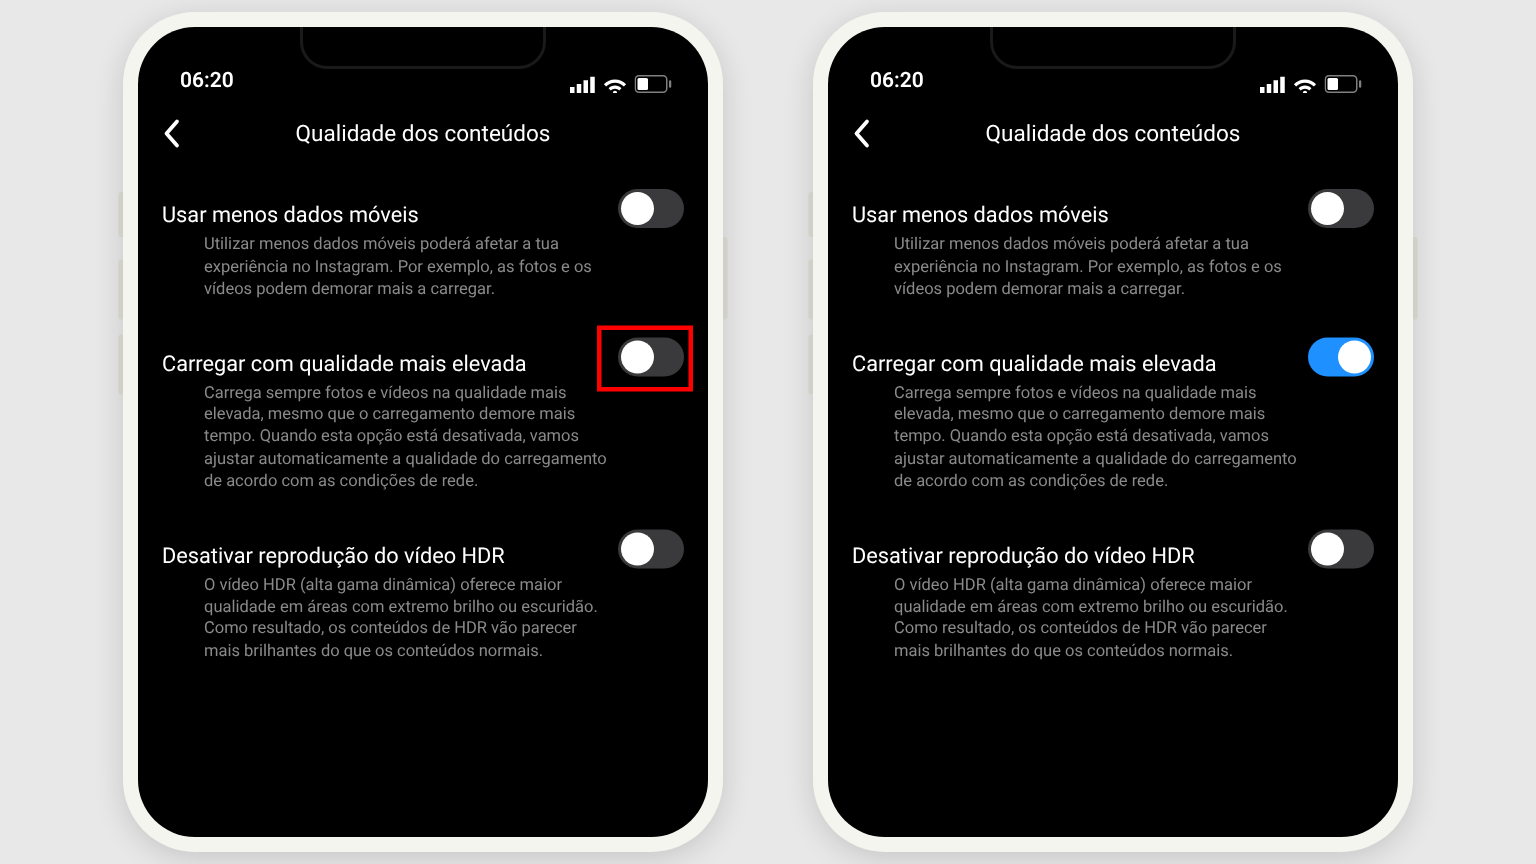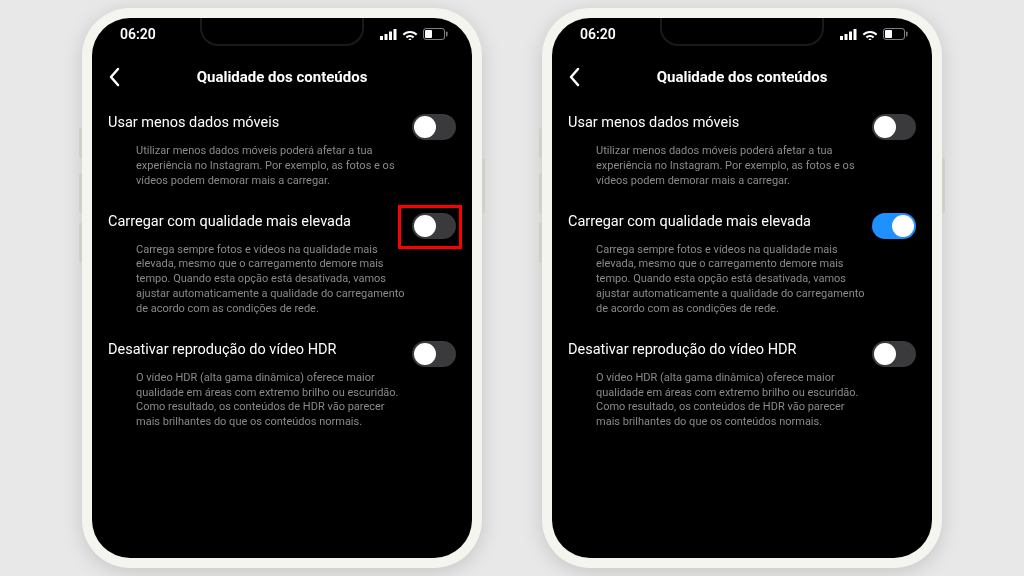--- a/index.html
+++ b/index.html
@@ -72,22 +72,22 @@
     background: #000;
     border-radius: 0 0 18px 18px;
     z-index: 10;
     border-left: 2px solid #1a1a1a;
     border-right: 2px solid #1a1a1a;
     border-bottom: 2px solid #1a1a1a;
   }
   .status-bar {
     display: flex;
     justify-content: space-between;
-    align-items: center;
-    padding: 0 24px 0 28px;
+    align-items: flex-end;
+    padding: 12px 24px 0 28px;
     height: 32px;
     font-size: 14px;
     font-weight: 600;
   }
   .status-right {
     display: flex;
     align-items: center;
     gap: 5px;
   }
   .signal svg, .wifi svg, .battery svg { display:block; }
@@ -102,33 +102,33 @@
   .back-chevron {
     position: absolute;
     left: 16px;
     top: 50%;
     transform: translateY(-50%);
     width: 12px;
     height: 20px;
   }
   .nav-title {
     font-size: 15px;
-    font-weight: 700;
+    font-weight: 400;
   }
   .content {
     padding: 6px 16px 0 16px;
   }
   .setting-row {
     padding: 10px 0 14px 0;
     position: relative;
   }
   .setting-head {
     display: flex;
     justify-content: space-between;
-    align-items: flex-start;
+    align-items: flex-end;
   }
   .setting-title {
     font-size: 14.5px;
     font-weight: 400;
     color: #fff;
     flex: 1;
   }
   .setting-desc {
     font-size: 11px;
     line-height: 1.35;

